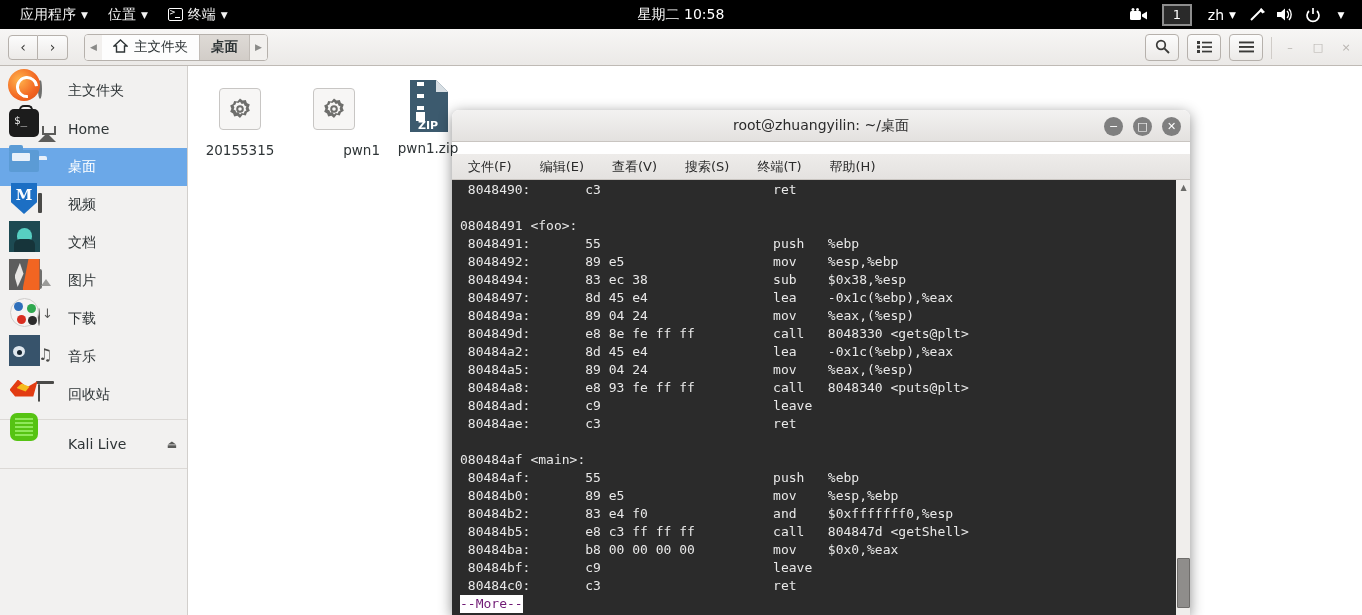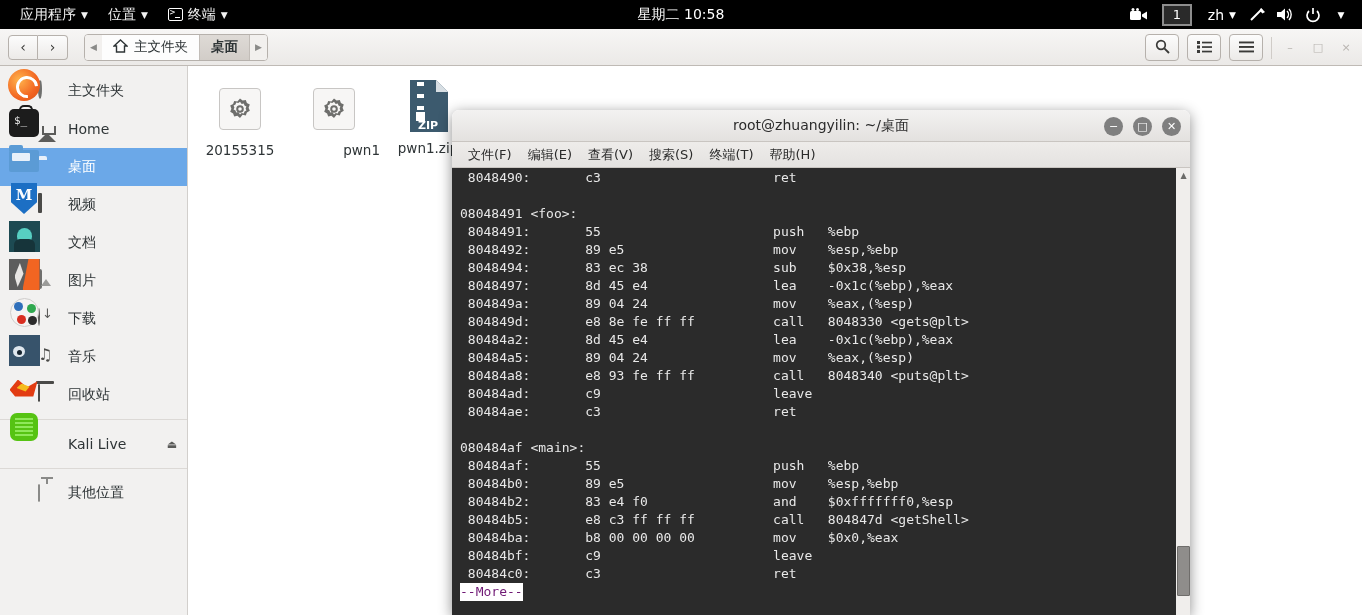--- a/index.html
+++ b/index.html
@@ -357,21 +357,22 @@
     width: 19px; height: 19px; border-radius: 50%;
     background: #7f7f7f; color: #ffffff;
     display: flex; align-items: center; justify-content: center;
     font-size: 11px; line-height: 1;
   }
   #term-menubar {
     height: 26px; width: 100%;
     background: linear-gradient(180deg, #eeecea 0%, #e4e2e0 100%);
     border-bottom: 1px solid #c9c5c1;
     display: flex; align-items: center; padding-left: 8px;
-    gap: 0;
+    gap: 12px;
+    margin-top: 12px;
   }
   .term-menu {
     font-size: 13px; color: #2b2b2b; padding: 2px 8px;
   }
   #term-screen {
     position: relative; width: 100%; height: 447px;
     background: #2b2b2b; display: flex; padding-left: 6px;
   }
   #term-text {
     flex: 1; padding: 1px 0 0 2px;
@@ -578,24 +579,20 @@
           <span class="side-ico"><span class="ico-trash"></span></span>
           <span class="side-label">回收站</span>
         </div>
         <div class="sep"></div>
         <div class="side-item">
           <span class="side-ico"><span class="ico-disc"></span></span>
           <span class="side-label">Kali Live</span>
           <span class="eject">⏏</span>
         </div>
         <div class="sep"></div>
-        <div class="side-item">
-          <span class="side-ico"><span class="ico-other"></span></span>
-          <span class="side-label">其他位置</span>
-        </div>
 
         <div id="dock">
           <div class="dock-ico">
               <span class="d-firefox"></span>
             </div>
           <div class="dock-ico">
               <span class="d-terminal"></span>
             </div>
           <div class="dock-ico">
               <span class="d-files"></span>

